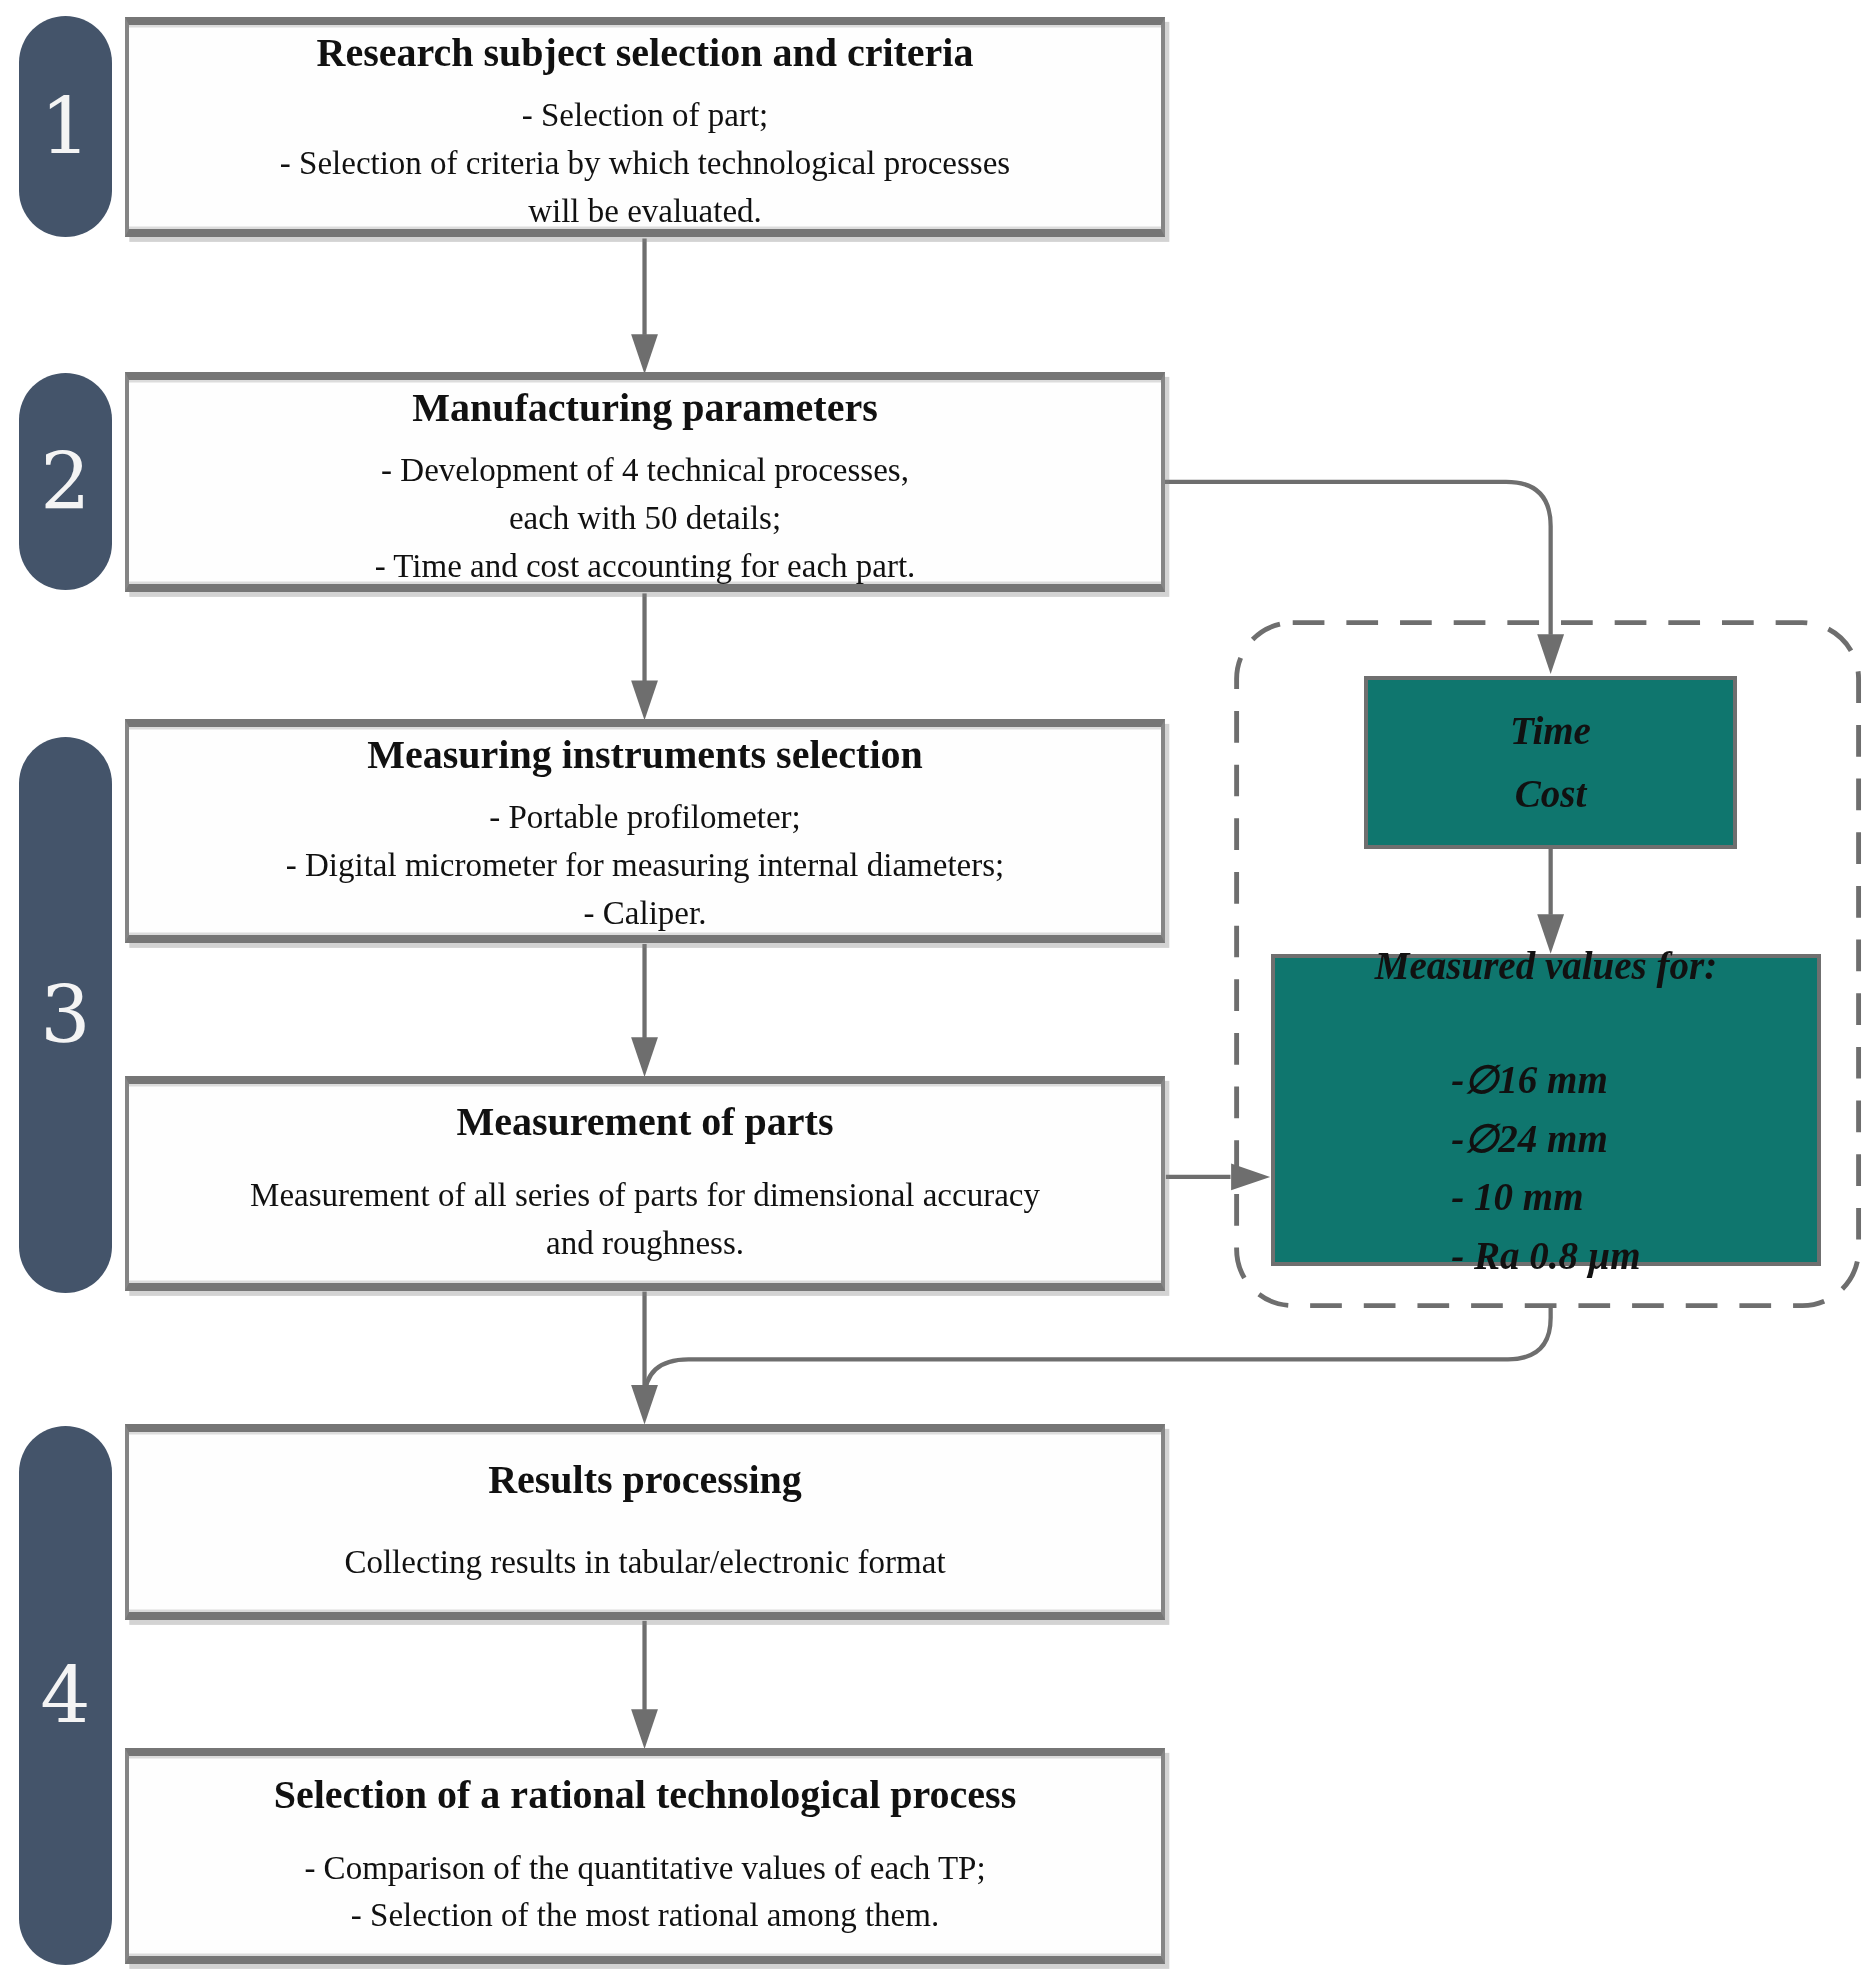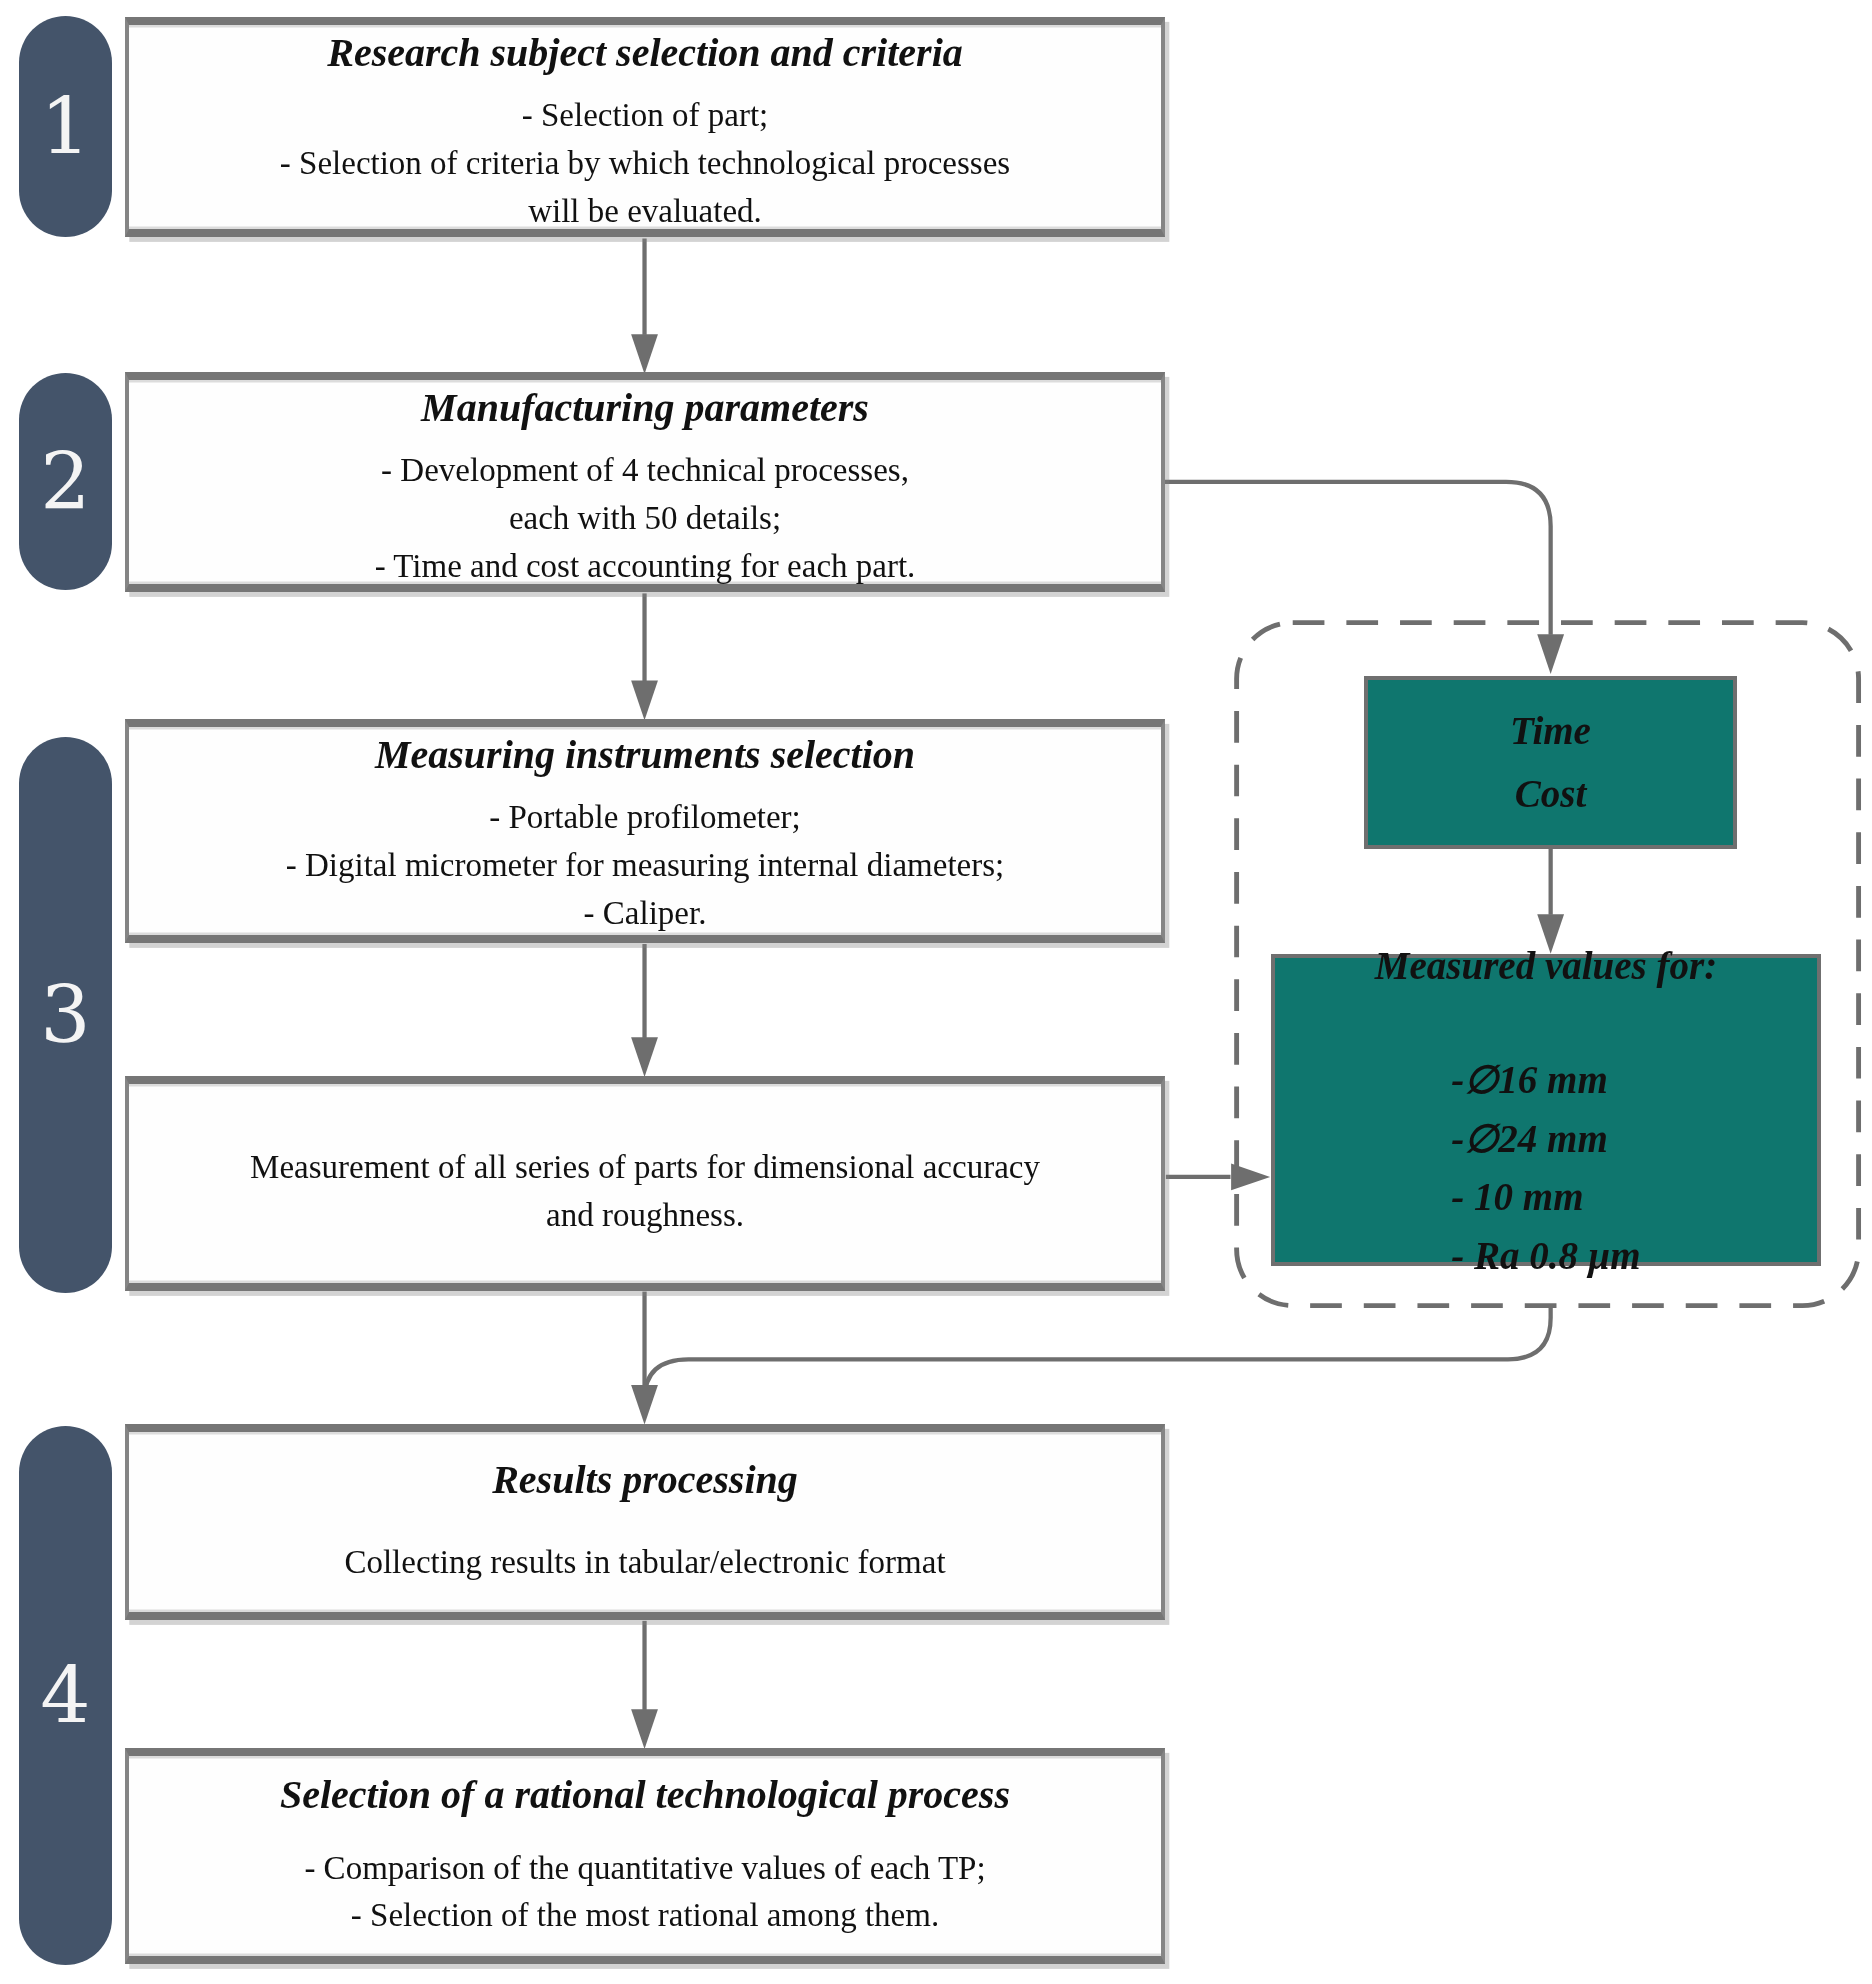--- a/index.html
+++ b/index.html
@@ -14,21 +14,21 @@
     border-radius:49px;color:#f4f4f4;display:flex;align-items:center;justify-content:center;
     font-family:"DejaVu Serif", serif;font-size:79px;z-index:2;
   }
   .pbox{
     position:absolute;left:125px;width:1040px;box-sizing:border-box;background:#fefefe;
     border:4.3px solid #858585;border-top:8.5px solid #767676;border-bottom:8.5px solid #767676;
     box-shadow:4.3px 4.9px 0 rgba(128,128,128,0.35), inset 0 2.4px 0 #dcdcdc, inset 0 -2.4px 0 #dcdcdc;
     display:flex;flex-direction:column;align-items:center;justify-content:space-evenly;
     text-align:center;padding:4.9px 14.6px;z-index:2;
   }
-  .box-title{font-size:40px;font-weight:bold;font-style:italic;line-height:1.15;}
+  .box-title{font-size:40px;font-weight:bold;line-height:1.15;}
   .box-body{font-size:33px;line-height:1.45;white-space:pre-line;margin-top:16px;}
 
   .sbox{
     position:absolute;box-sizing:border-box;background:#0f766e;border:4.9px solid #6f6f6f;
     display:flex;flex-direction:column;align-items:center;justify-content:center;
     text-align:center;z-index:2;
   }
   .sbox .bold-italic{font-size:39px;font-weight:bold;font-style:italic;line-height:1.6;white-space:pre-line;}
   .measured-items{display:inline-block;text-align:left;font-size:39px;font-weight:bold;font-style:italic;line-height:1.5;margin-top:6.1px;}
 </style>
@@ -94,20 +94,21 @@
   </div>
 
   <div class="pbox" style="top:719px;height:224px;">
     <div class="box-title">Measuring instruments selection</div>
     <div class="box-body">- Portable profilometer;
 - Digital micrometer for measuring internal diameters;
 - Caliper.</div>
   </div>
 
   <div class="pbox" style="top:1076px;height:215px;">
+    <div class="box-title">Measurement of parts</div>
     <div class="box-body">Measurement of all series of parts for dimensional accuracy
 and roughness.</div>
   </div>
 
   <div class="pbox" style="top:1424px;height:196px;">
     <div class="box-title">Results processing</div>
     <div class="box-body">Collecting results in tabular/electronic format</div>
   </div>
 
   <div class="pbox" style="top:1748px;height:216px;">

